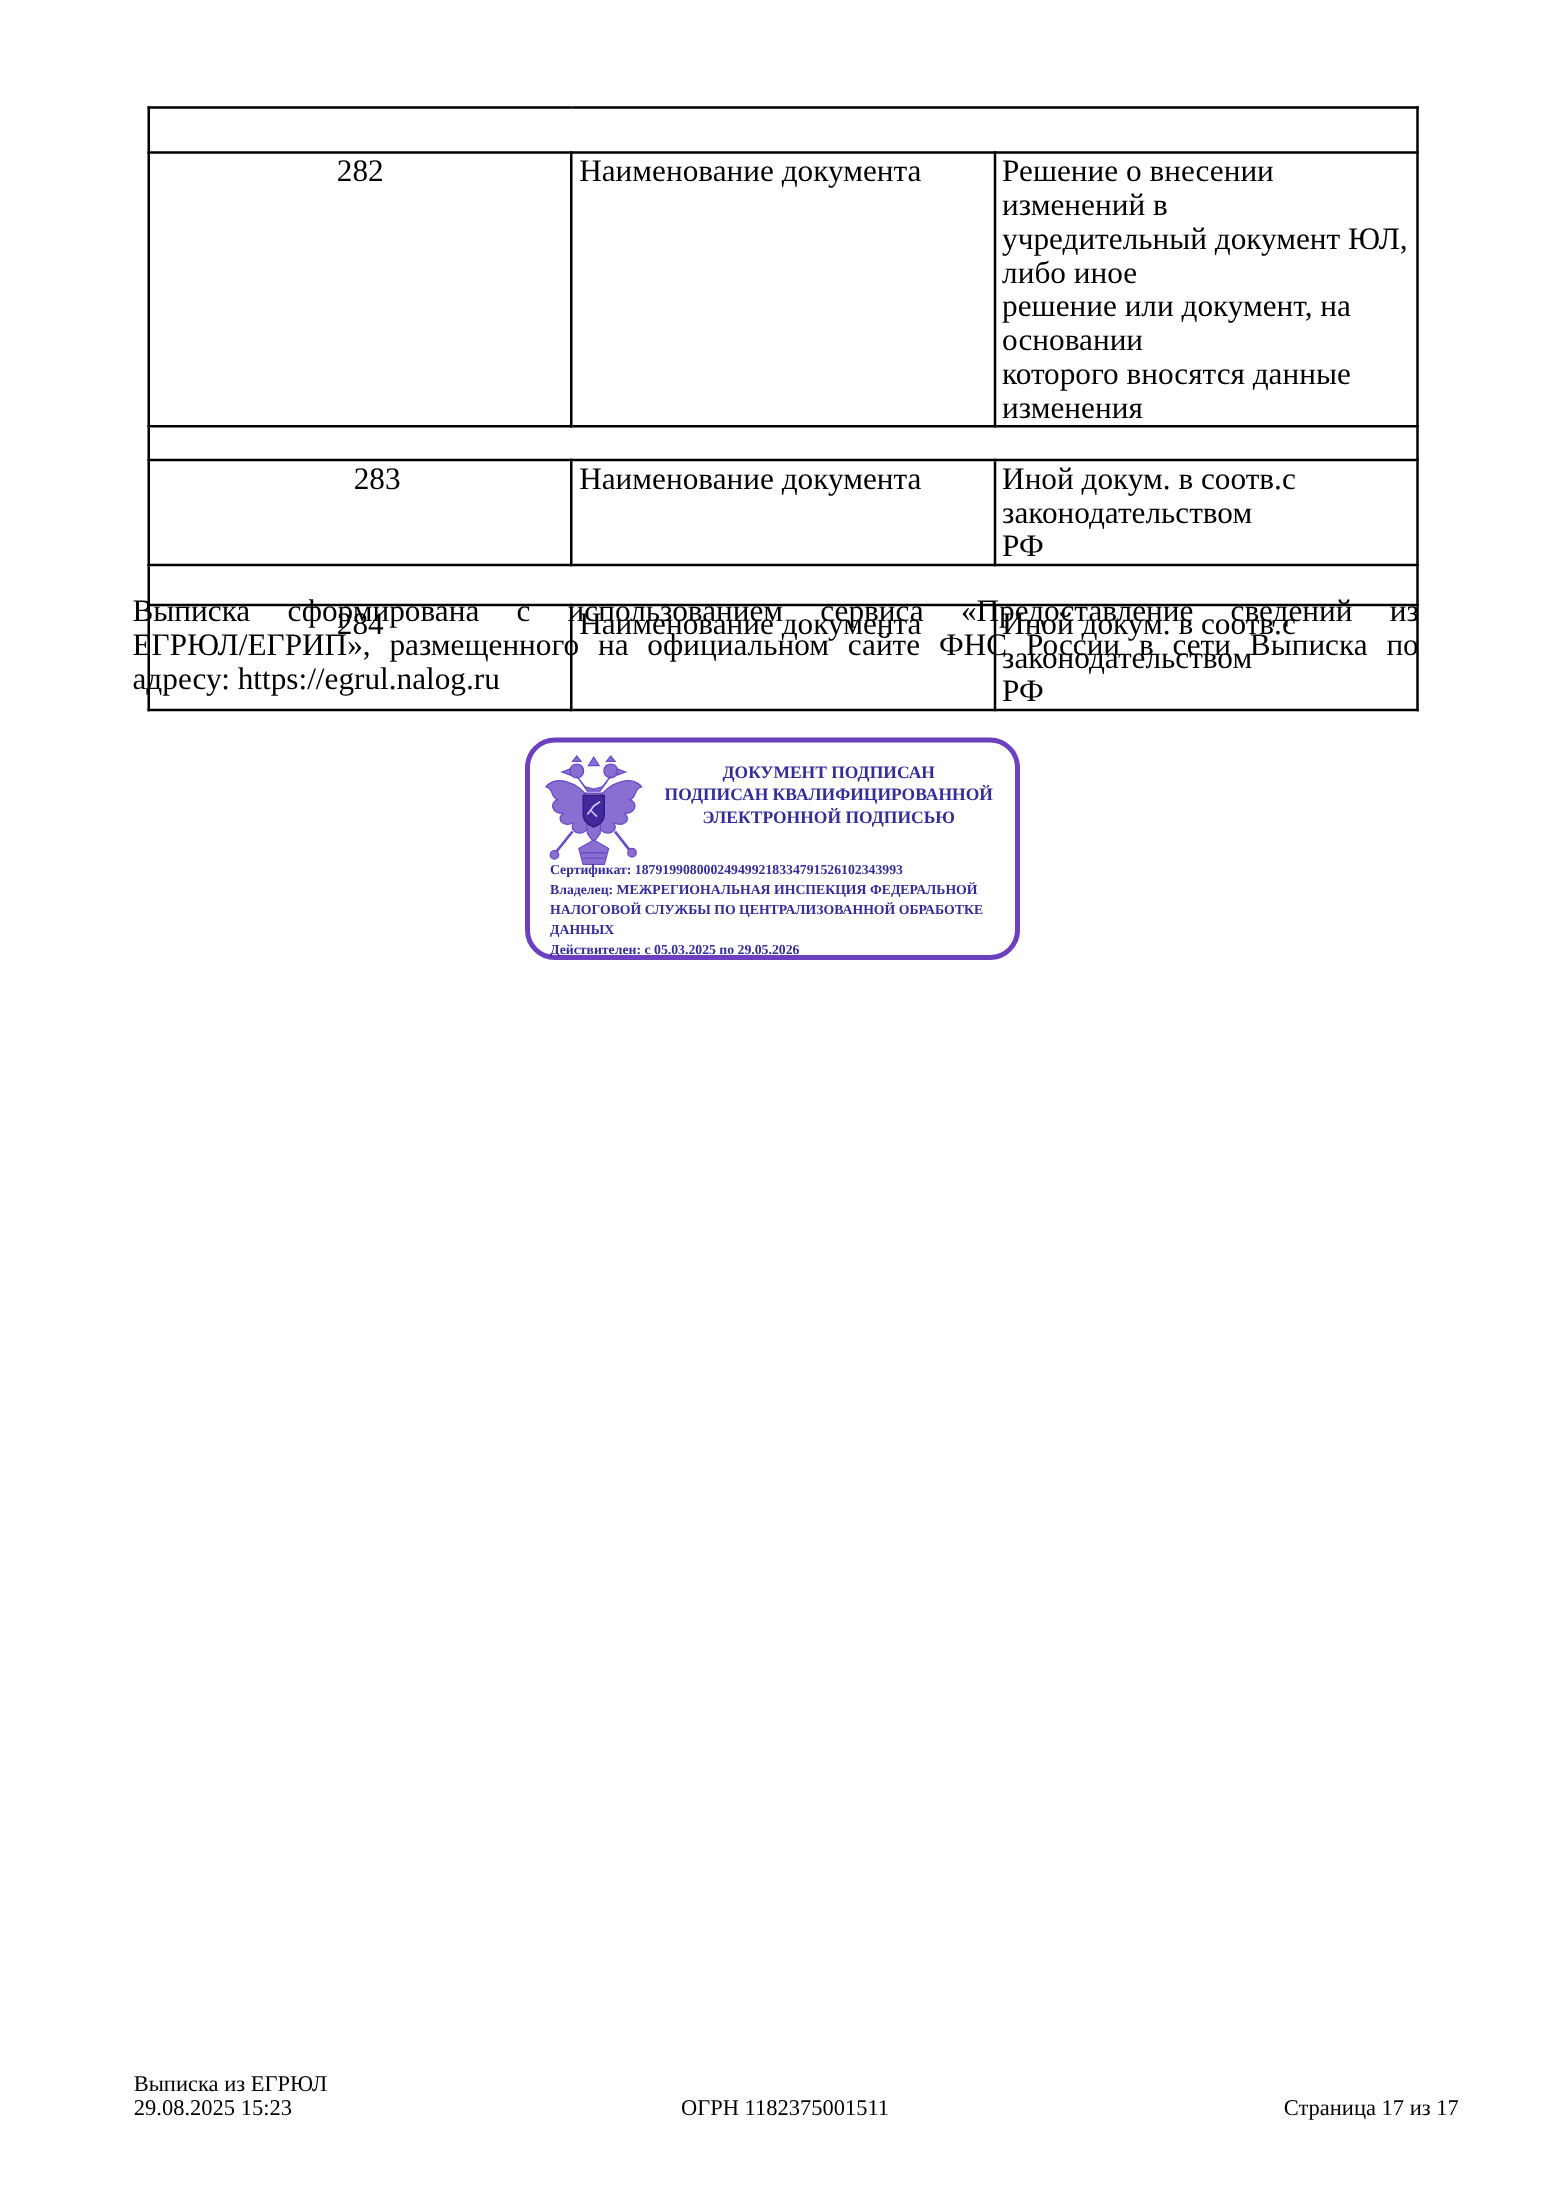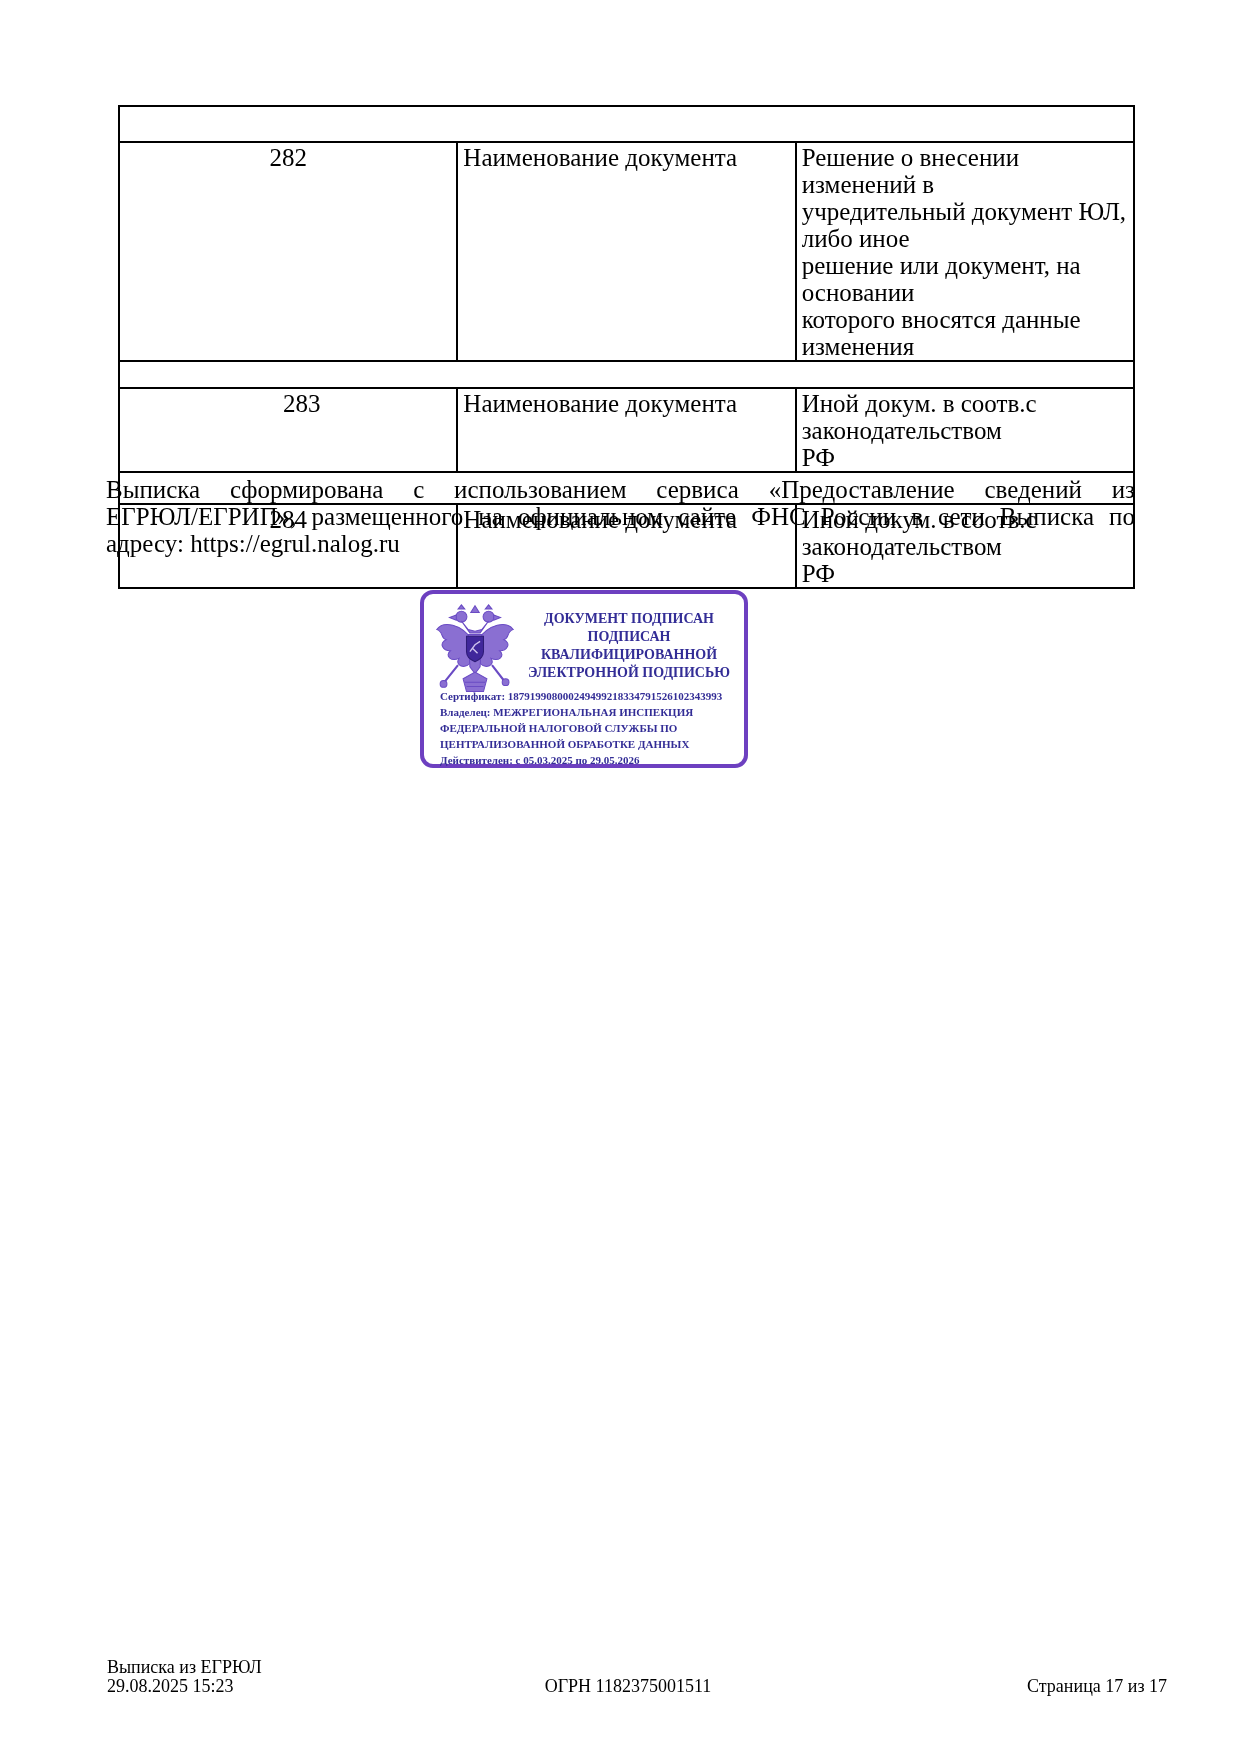--- a/index.html
+++ b/index.html
@@ -17,21 +17,20 @@
   
   table.doc-table{
     position:absolute;
     left:118px;
     top:85px;
     width:1017px;
     border-collapse:collapse;
     table-layout:fixed;
     font-size:25px;
     line-height:27px;
-    margin-top:20px;
   }
   table.doc-table td{
     border:2px solid #000;
     vertical-align:top;
     padding:1px 5px 0 5px;
     overflow:hidden;
   }
   td.cell-num{width:72px;text-align:center;padding-left:0;padding-right:0;}
   td.cell-label{width:480px;}
   td.cell-value{width:465px;}
@@ -47,24 +46,24 @@
     line-height:27px;
   }
   .notice div{text-align:justify;text-align-last:justify;}
   .notice div:last-child{text-align-last:left;}
 
   
   .stamp{
     position:absolute;
     left:420px;
     top:590px;
-    width:328px;
+    width:396px;
     height:178px;
     border:4px solid #6d40c0;
-    border-radius:13px;
+    border-radius:24px;
     box-sizing:border-box;
     background:#ffffff;
   }
   .stamp .emblem{
     position:absolute;
     left:8px;
     top:10px;
     width:86px;
     height:102px;
   }

